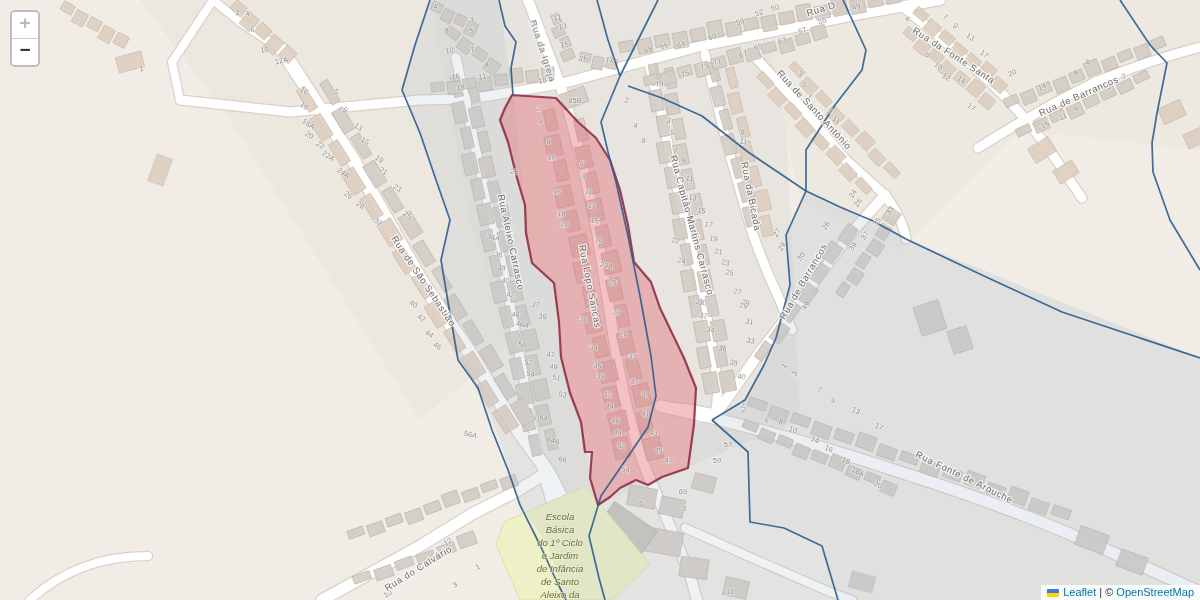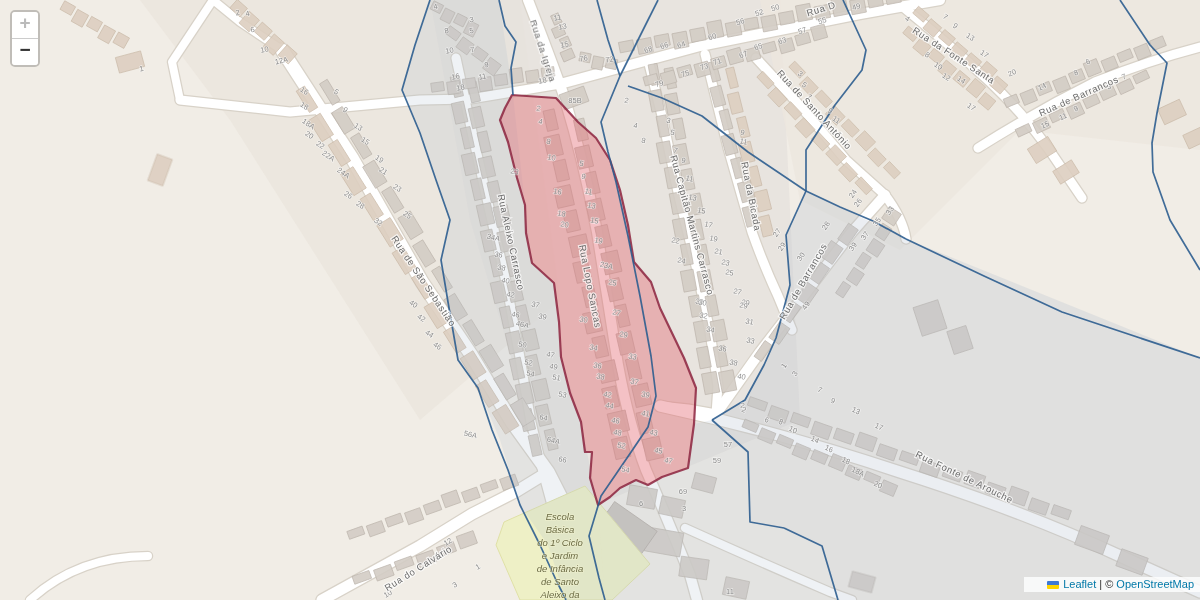--- a/index.html
+++ b/index.html
@@ -16,22 +16,22 @@
   
   .zoom-ctl{position:absolute;left:10px;top:10px;border:2px solid rgba(0,0,0,.2);
       border-radius:5px;background:clip-border;z-index:10;}
   .zoom-ctl a{display:block;width:26px;height:26px;line-height:25px;text-align:center;
       background:#fff;color:#333;font:bold 19px "Liberation Sans",sans-serif;
       text-decoration:none;user-select:none;}
   .zoom-ctl a:first-child{border-radius:3px 3px 0 0;border-bottom:1px solid #ccc;}
   .zoom-ctl a:last-child{border-radius:0 0 3px 3px;}
   .zoom-ctl a.disabled{color:#bbb;cursor:default;}
   
-  .attribution{position:absolute;right:0;bottom:8px;background:rgba(255,255,255,.8);
-      padding:1px 6px 2px 23px;font:11px "Liberation Sans",sans-serif;color:#333;z-index:10;}
+  .attribution{position:absolute;right:0;bottom:0;background:rgba(255,255,255,.8);
+      padding:1px 6px 2px 6px;font:11px "Liberation Sans",sans-serif;color:#333;z-index:10;}
   .attribution a{color:#0078A8;text-decoration:none;}
   .flag{display:inline-block;width:12px;height:8px;margin-right:4px;vertical-align:-1px;
       background:linear-gradient(#3f7ad6 0 50%,#ffd500 50% 100%);border-radius:1px;}
 </style>
 </head>
 <body>
 
 <div id="map">
   <svg id="mapsvg" width="1200" height="600" viewBox="0 0 1200 600">
 

